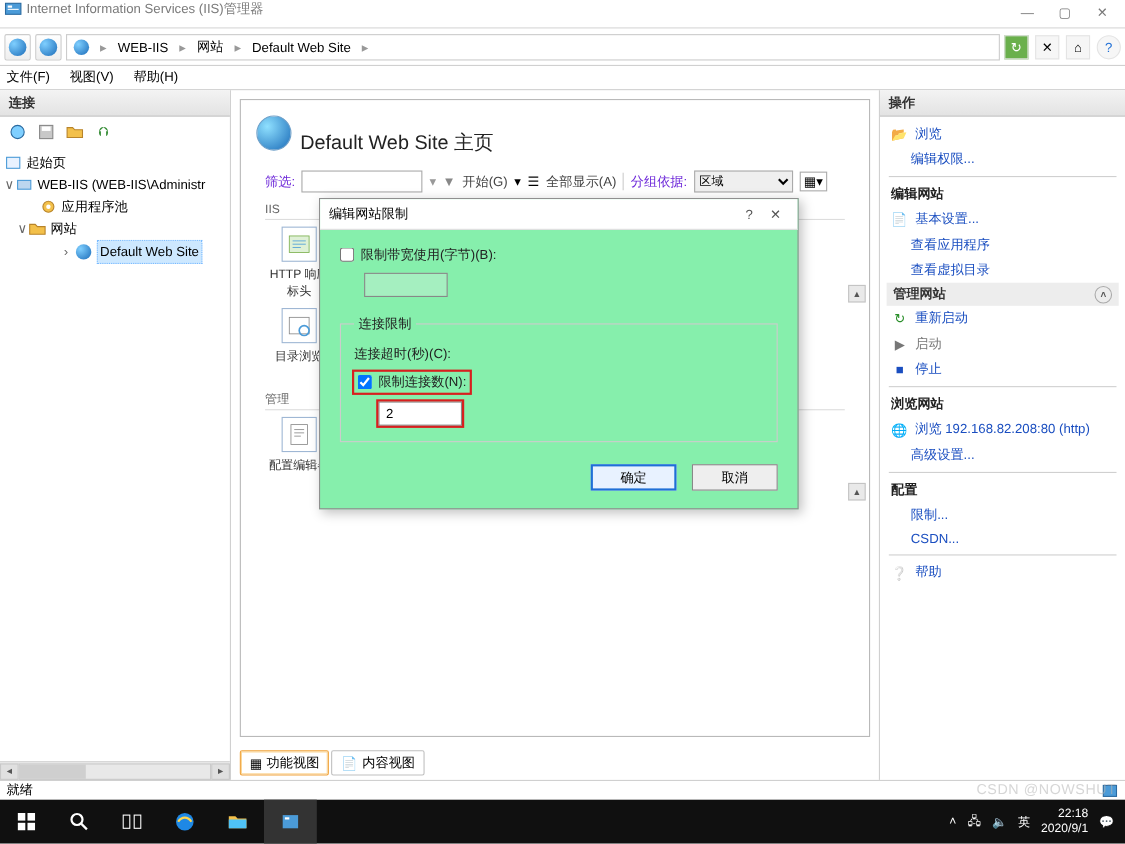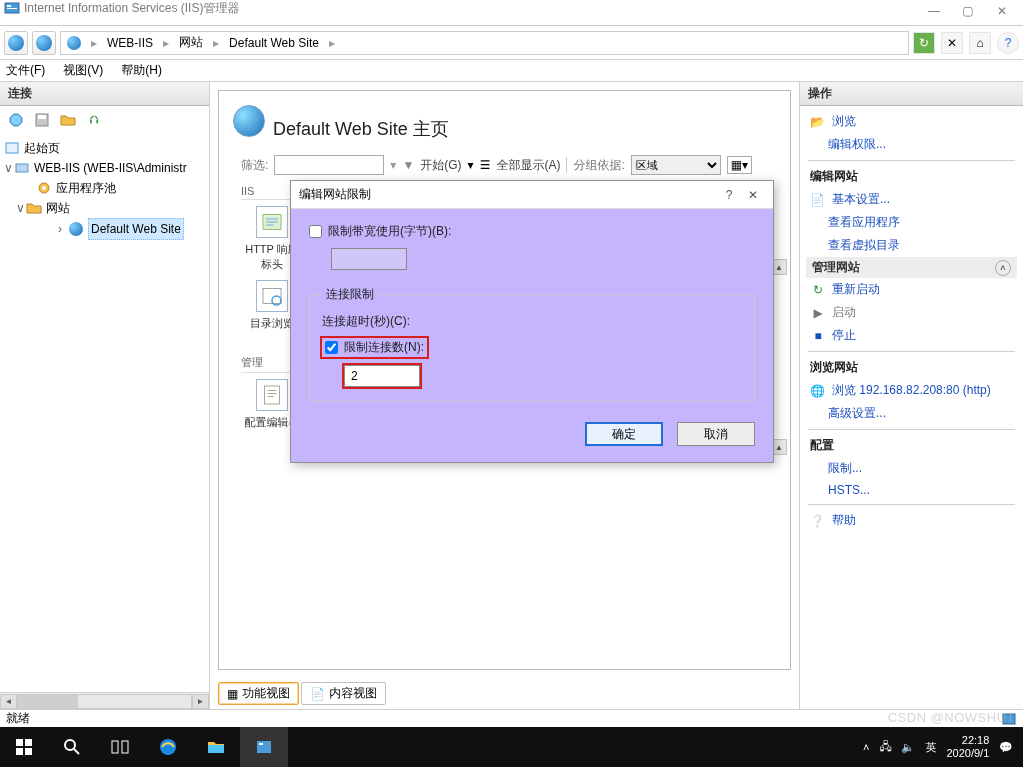--- a/index.html
+++ b/index.html
@@ -50,21 +50,21 @@
 
 .center { flex: 1; display: flex; flex-direction: column; position: relative; }
 .center-body { flex: 1; padding: 8px; position: relative; }
 .content-frame { border: 1px solid #b9b9b9; height: 100%; background: #fff; position: relative; }
 .heading { display: flex; align-items: center; gap: 8px; padding: 10px 14px 14px; }
 .heading .big-globe { width: 32px; height: 32px; border-radius: 50%; background: radial-gradient(circle at 30% 30%, #8fe0ff, #1a6bb8); border: 1px solid #6fa0c9;}
 .heading h1 { font-size: 18px; font-weight: normal; color: #222; margin-top: 16px; }
 .filterbar { display: flex; align-items: center; gap: 6px; padding: 0 22px 4px; font-size: 12px; }
 .filterbar select, .filterbar .combo { border: 1px solid #aaa; height: 20px; font-size: 11px; }
 .filterbar .combo { width: 110px; background:#fff; }
-.filterbar .lbl { color: #737373; }
+.filterbar .lbl { color: #6d28d9; }
 .filterbar .linklike { color: #444; }
 .section-label { padding: 6px 22px 2px; font-size: 11px; color: #666; border-bottom: 1px solid #ddd; margin: 0 22px 6px 22px; padding-left:0; padding-right:0;}
 .icons-row { display:flex; gap:10px; padding:0 22px; }
 .feat { width:62px; text-align:center; font-size:11px; color:#333; }
 .feat .ico { width:32px; height:32px; margin:0 auto 4px; background:#fff; border:1px solid #9fb7d4; display:flex; align-items:center; justify-content:center; }
 .vscroll-arrow { position:absolute; right:3px; width:16px; height:16px; background:#e9e9e9; border:1px solid #c4c4c4; display:flex; align-items:center; justify-content:center; font-size:8px; color:#555; }
 
 .bottom-tabs { display:flex; align-items:center; gap:2px; padding:4px 8px; }
 .tab { display:flex; align-items:center; gap:4px; padding:2px 8px; font-size:12px; border:1px solid #c0c0c0; background:#fff; border-radius:2px;}
 .tab.active { border-color:#f0a23a; background:#fff; box-shadow: inset 0 0 0 1px #fbd89a; }
@@ -87,21 +87,21 @@
 
 .taskbar { height: 40px; background: #101010; display:flex; align-items:center; color:#fff; }
 .taskbar .tbtn { width:48px; height:40px; display:flex; align-items:center; justify-content:center; }
 .taskbar .tbtn.active { background:#333; }
 .taskbar .spacer { flex:1; }
 .taskbar .tray { display:flex; align-items:center; gap:10px; padding:0 10px; font-size:11px; }
 .taskbar .clock { text-align:right; line-height:13px; }
 .watermark { position:absolute; right:8px; bottom:42px; color:rgba(180,180,180,0.55); font-size:13px; letter-spacing:0.5px; pointer-events:none; }
 
 
-.dialog-backdrop { position:absolute; left:290px; top:180px; width:484px; background:#c4b5fd; border:1px solid #8f8f8f; box-shadow:3px 3px 10px rgba(0,0,0,0.25); }
+.dialog-backdrop { position:absolute; left:290px; top:180px; width:436px; background:#86efac; border:1px solid #8f8f8f; box-shadow:3px 3px 10px rgba(0,0,0,0.25); }
 .dlg-title { height:28px; display:flex; align-items:center; padding:0 8px; background:#fff; border-bottom:1px solid #ddd; }
 .dlg-title .t { flex:1; font-size:12px; }
 .dlg-title .dbtn { width:24px; height:20px; display:flex; align-items:center; justify-content:center; color:#555; }
 .dlg-body { padding:14px 18px 8px; font-size:12px; color:#222; }
 .dlg-body label.chk { display:flex; align-items:center; gap:6px; }
 .dlg-body input[type=text] { height:22px; border:1px solid #888; padding:0 6px; font-size:12px; }
 .dlg-body fieldset { border:1px solid #ccc; padding:10px 12px 14px; margin-top:16px; }
 .dlg-body legend { padding:0 4px; }
 .dlg-body .fld { margin-top:8px; }
 .red-hl { outline:2px solid #d81f1f; }
@@ -366,21 +366,21 @@
           <span>高级设置...</span>
         </div>
       <div class="act-divider"></div>
       <div class="action black">
           <span>配置</span>
         </div>
       <div class="action indent">
           <span>限制...</span>
         </div>
       <div class="action indent">
-          <span>HSTS...</span>
+          <span>CSDN...</span>
         </div>
       <div class="act-divider"></div>
       <div class="action">
           <span class="aicon" style="color:#1f6fd6">❔</span>
           <span>帮助</span>
         </div>
     </div>
   </div>
 
 </div>

